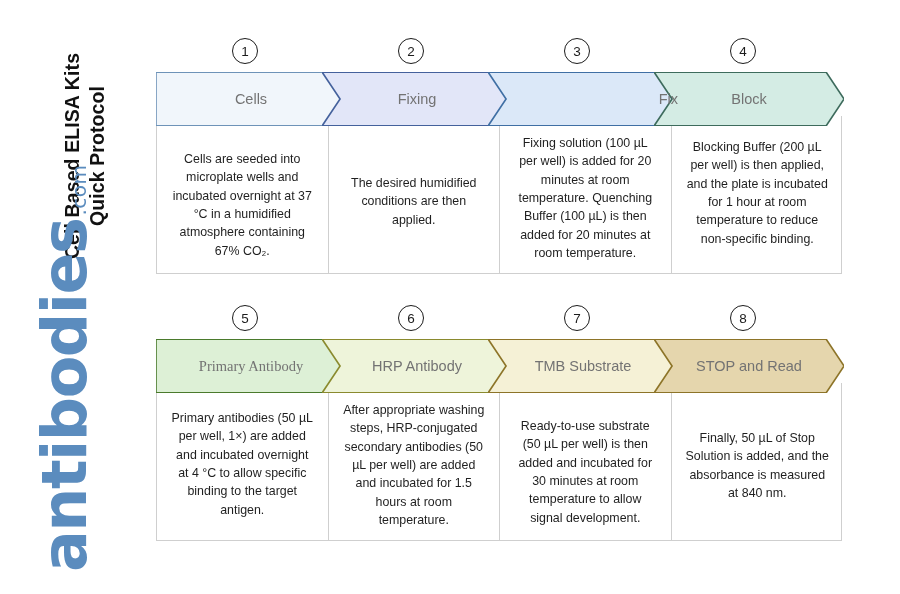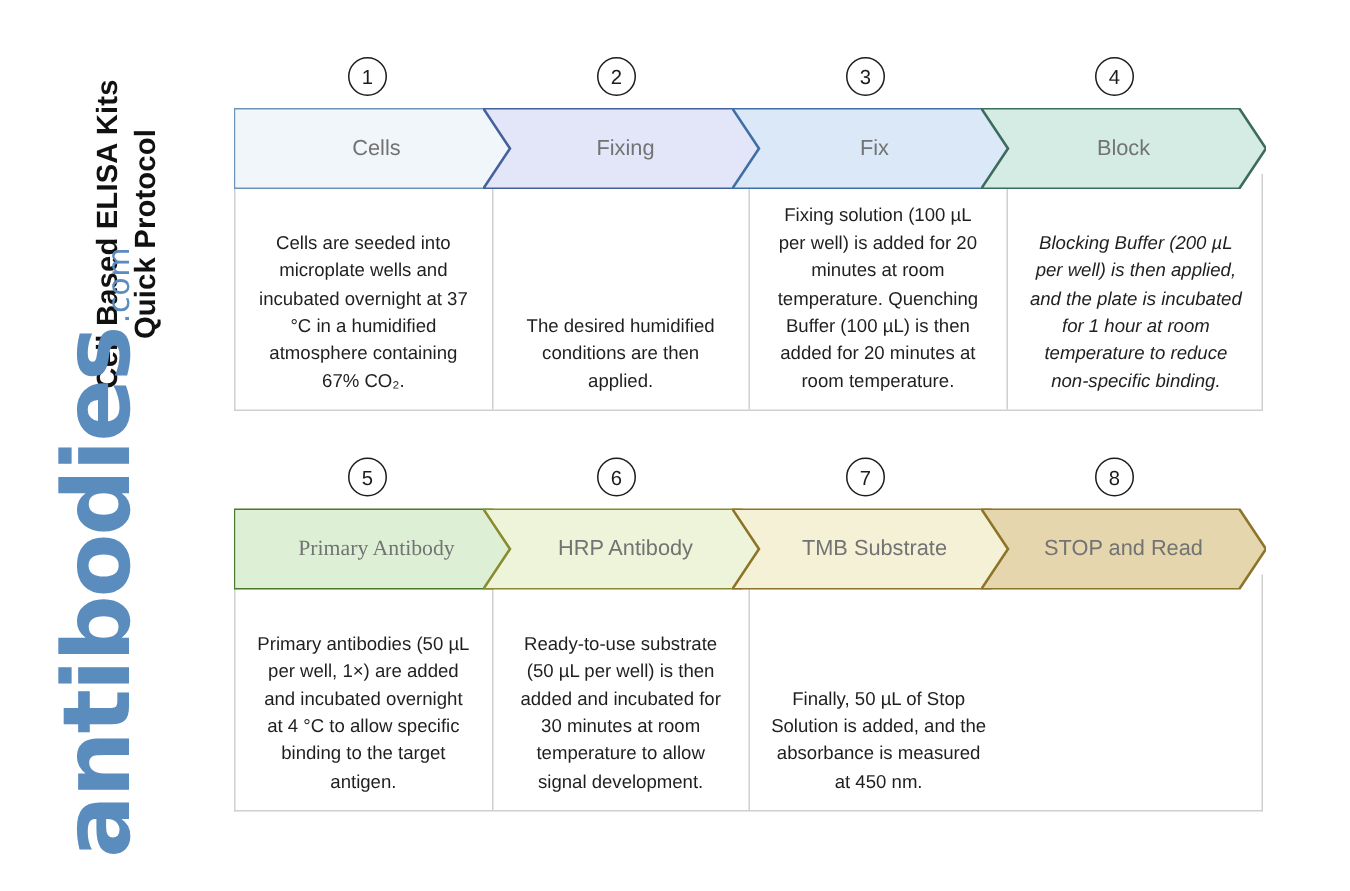--- a/index.html
+++ b/index.html
@@ -112,35 +112,35 @@
     background:#ffffff;
     display:flex;
   }
   .box{
     flex:0 0 171.5px;
     width:171.5px;
     border-right:1px solid #cfcfcf;
     box-sizing:border-box;
     padding:14px 13px 10px 13px;
     display:flex;
-    align-items:flex-end;
+    align-items:flex-start;
     justify-content:center;
   }
   .box:last-child{border-right:none;}
   .box p{
     margin:0;
     font-size:12.4px;
     line-height:1.48;
     text-align:center;
     color:#1f1f1f;
   }
   .box-1 p{margin-top:20px;}
   .box-2 p{margin-top:44px;}
   .box-3 p{margin-top:4px;}
-  .box-4 p{margin-top:21px;font-style:italic;}
+  .box-4 p{margin-top:8px;}
   .box-5 p{margin-top:12px;}
   .box-6 p{margin-top:4px;}
   .box-7 p{margin-top:20px;}
   .box-8 p{margin-top:32px;}
 </style>
 </head>
 <body>
 
 <div class="canvas">
 
@@ -168,21 +168,21 @@
           <polygon points="0,0 172,0 190,22 172,44 0,44" fill="#f1f6fb" stroke="#6e93b8" stroke-width="1.6"></polygon>
         </svg>
         <span>Cells</span>
       </div>
       <div class="chev" style="left:166px;width:190px;">
         <svg class="shape" viewBox="0 0 190 44" preserveAspectRatio="none">
           <polygon points="0,0 172,0 190,22 172,44 0,44 18,22" fill="#e2e6f8" stroke="#44619c" stroke-width="1.6"></polygon>
         </svg>
         <span>Fixing</span>
       </div>
-      <div class="chev" style="left:332px;width:190px;">
+      <div class="chev" style="left:332px;width:190px;justify-content:flex-end;">
         <svg class="shape" viewBox="0 0 190 44" preserveAspectRatio="none">
           <polygon points="0,0 172,0 190,22 172,44 0,44 18,22" fill="#dbe8f8" stroke="#3f6fa4" stroke-width="1.6"></polygon>
         </svg>
         <span>Fix</span>
       </div>
       <div class="chev" style="left:498px;width:190px;">
         <svg class="shape" viewBox="0 0 190 44" preserveAspectRatio="none">
           <polygon points="0,0 172,0 190,22 172,44 0,44 18,22" fill="#d4ece4" stroke="#3d6b5c" stroke-width="1.6"></polygon>
         </svg>
         <span>Block</span>
@@ -237,22 +237,25 @@
           <polygon points="0,0 172,0 190,22 172,44 0,44 18,22" fill="#e5d6ad" stroke="#8d7428" stroke-width="1.6"></polygon>
         </svg>
         <span>STOP and Read</span>
       </div>
     </div>
 
     <div class="boxes">
       <div class="box box-5">
         <p>Primary antibodies (50 µL per well, 1×) are added and incubated overnight at 4 °C to allow specific binding to the target antigen.</p>
       </div>
+      <div class="box box-6">
+        <p>After appropriate washing steps, HRP-conjugated secondary antibodies (50 µL per well) are added and incubated for 1.5 hours at room temperature.</p>
+      </div>
       <div class="box box-7">
         <p>Ready-to-use substrate (50 µL per well) is then added and incubated for 30 minutes at room temperature to allow signal development.</p>
       </div>
       <div class="box box-8">
-        <p>Finally, 50 µL of Stop Solution is added, and the absorbance is measured at 450 nm.</p>
+        <p>Finally, 50 µL of Stop Solution is added, and the absorbance is measured at 840 nm.</p>
       </div>
     </div>
   </div>
 
 </div>
 
 </body></html>

